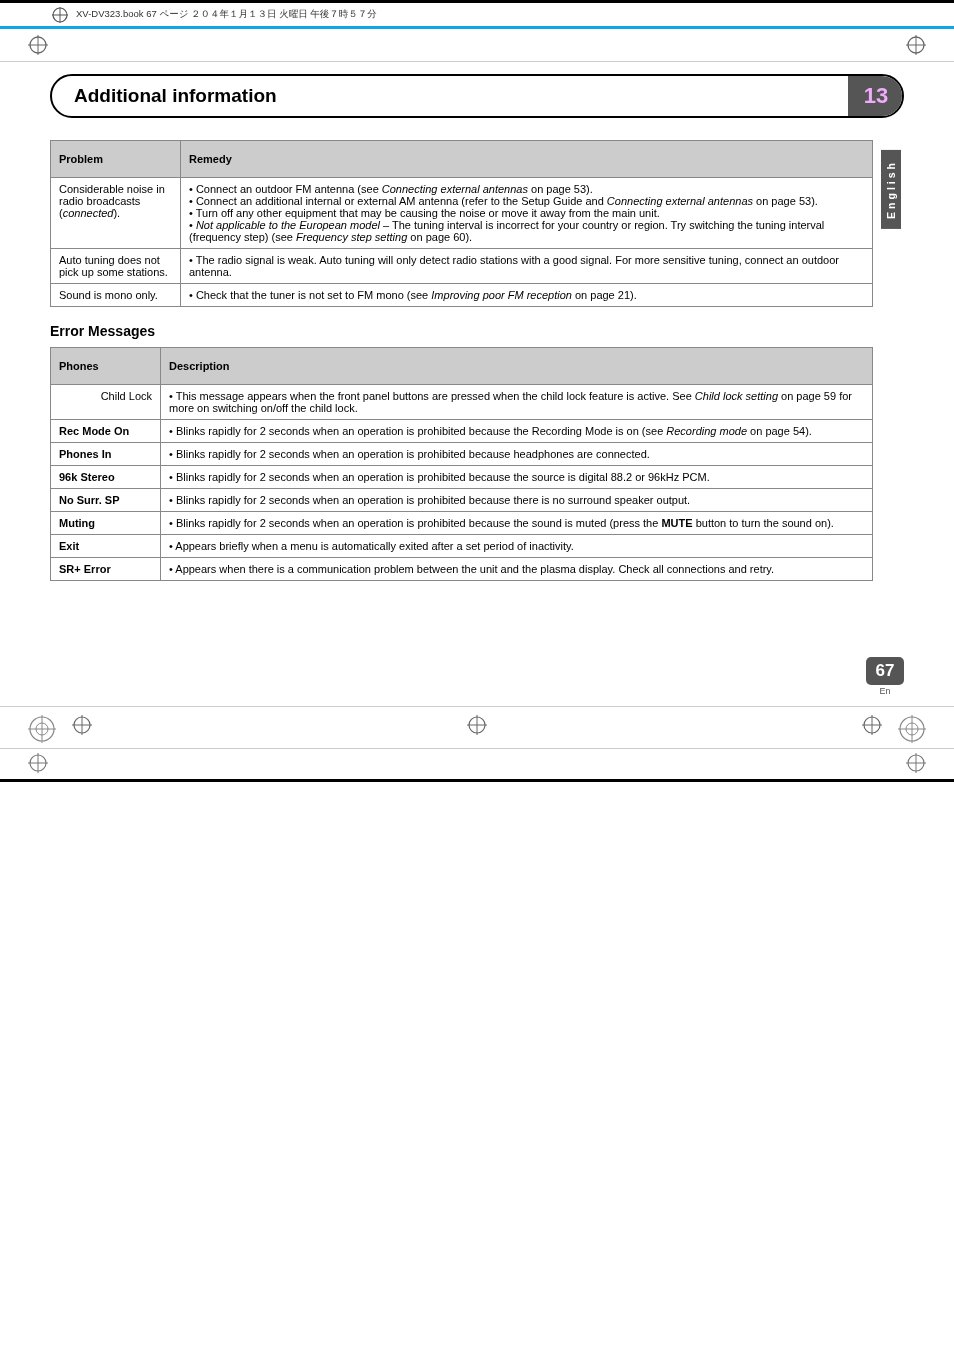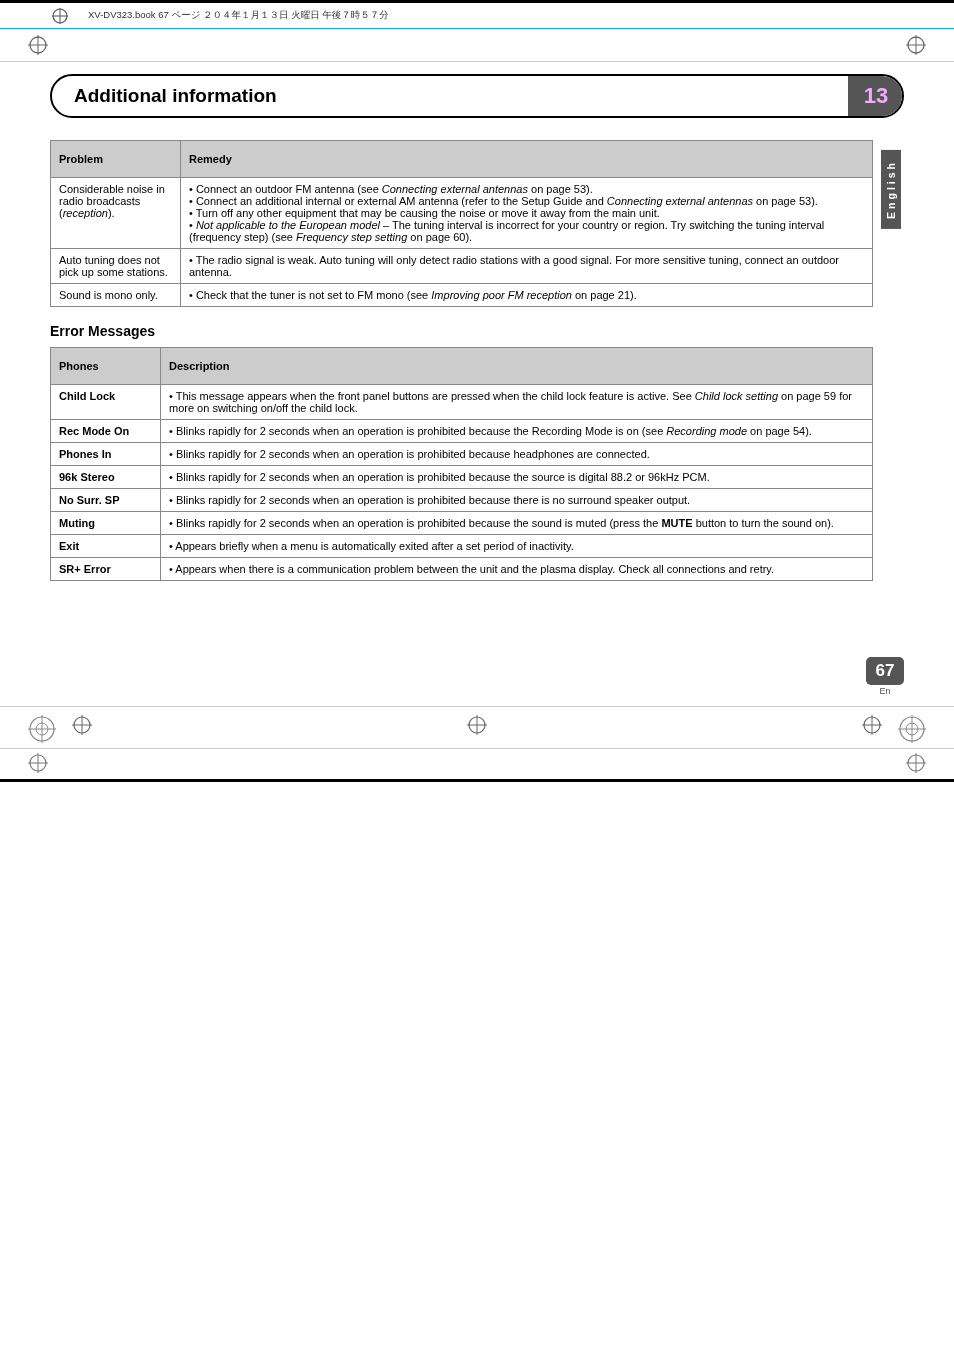--- a/index.html
+++ b/index.html
@@ -71,21 +71,21 @@
       width: 110px;
     }
   </style>
 </head>
 <body>
 
 <div class="page-wrapper">
 
   <div style="height:3px;background:#000;margin-bottom:0;"></div>
 
-  <div style="display:flex;align-items:center;padding:4px 52px;gap:20px;border-bottom:1px solid #0ea5e9;height:26px;">
+  <div style="display:flex;align-items:center;padding:4px 52px;gap:8px;border-bottom:3px solid #0ea5e9;height:26px;">
 
     <svg width="16" height="16" viewBox="0 0 16 16">
       <circle cx="8" cy="8" r="7" fill="none" stroke="#555" stroke-width="1.2"></circle>
       <line x1="8" y1="0" x2="8" y2="16" stroke="#555" stroke-width="1"></line>
       <line x1="0" y1="8" x2="16" y2="8" stroke="#555" stroke-width="1"></line>
     </svg>
     <span style="font-size:9.5px;color:#333;">XV-DV323.book  67 ページ  ２０４年１月１３日  火曜日  午後７時５７分</span>
   </div>
 
   <div style="display:flex;justify-content:space-between;align-items:center;padding:6px 28px;border-bottom:1px solid #ccc;">
@@ -116,21 +116,21 @@
 
       <table class="problem-table">
         <thead>
           <tr>
             <th style="width:130px;">Problem</th>
             <th>Remedy</th>
           </tr>
         </thead>
         <tbody>
           <tr>
-            <td style="font-size:11px;">Considerable noise in radio broadcasts (<em>reception</em>).</td>
+            <td style="font-size:11px;">Considerable noise in radio broadcasts (<em>connected</em>).</td>
             <td>
               • Connect an outdoor FM antenna (see <em>Connecting external antennas</em> on page 53).<br>
               • Connect an additional internal or external AM antenna (refer to the Setup Guide and <em>Connecting external antennas</em> on page 53).<br>
               • Turn off any other equipment that may be causing the noise or move it away from the main unit.<br>
               • <em>Not applicable to the European model</em> – The tuning interval is incorrect for your country or region. Try switching the tuning interval (frequency step) (see <em>Frequency step setting</em> on page 60).
             </td>
           </tr>
           <tr>
             <td>Auto tuning does not pick up some stations.</td>
             <td>• The radio signal is weak. Auto tuning will only detect radio stations with a good signal. For more sensitive tuning, connect an outdoor antenna.</td>
@@ -147,21 +147,21 @@
 
         <table class="error-table">
           <thead>
             <tr>
               <th style="width:110px;">Phones</th>
               <th>Description</th>
             </tr>
           </thead>
           <tbody>
             <tr>
-              <td style="font-weight:bold;">Child Lock</td>
+              <td style="font-weight:normal;text-align:right;">Child Lock</td>
               <td>• This message appears when the front panel buttons are pressed when the child lock feature is active. See <em>Child lock setting</em> on page 59 for more on switching on/off the child lock.</td>
             </tr>
             <tr>
               <td style="font-weight:bold;">Rec Mode On</td>
               <td>• Blinks rapidly for 2 seconds when an operation is prohibited because the Recording Mode is on (see <em>Recording mode</em> on page 54).</td>
             </tr>
             <tr>
               <td style="font-weight:bold;">Phones In</td>
               <td>• Blinks rapidly for 2 seconds when an operation is prohibited because headphones are connected.</td>
             </tr>

